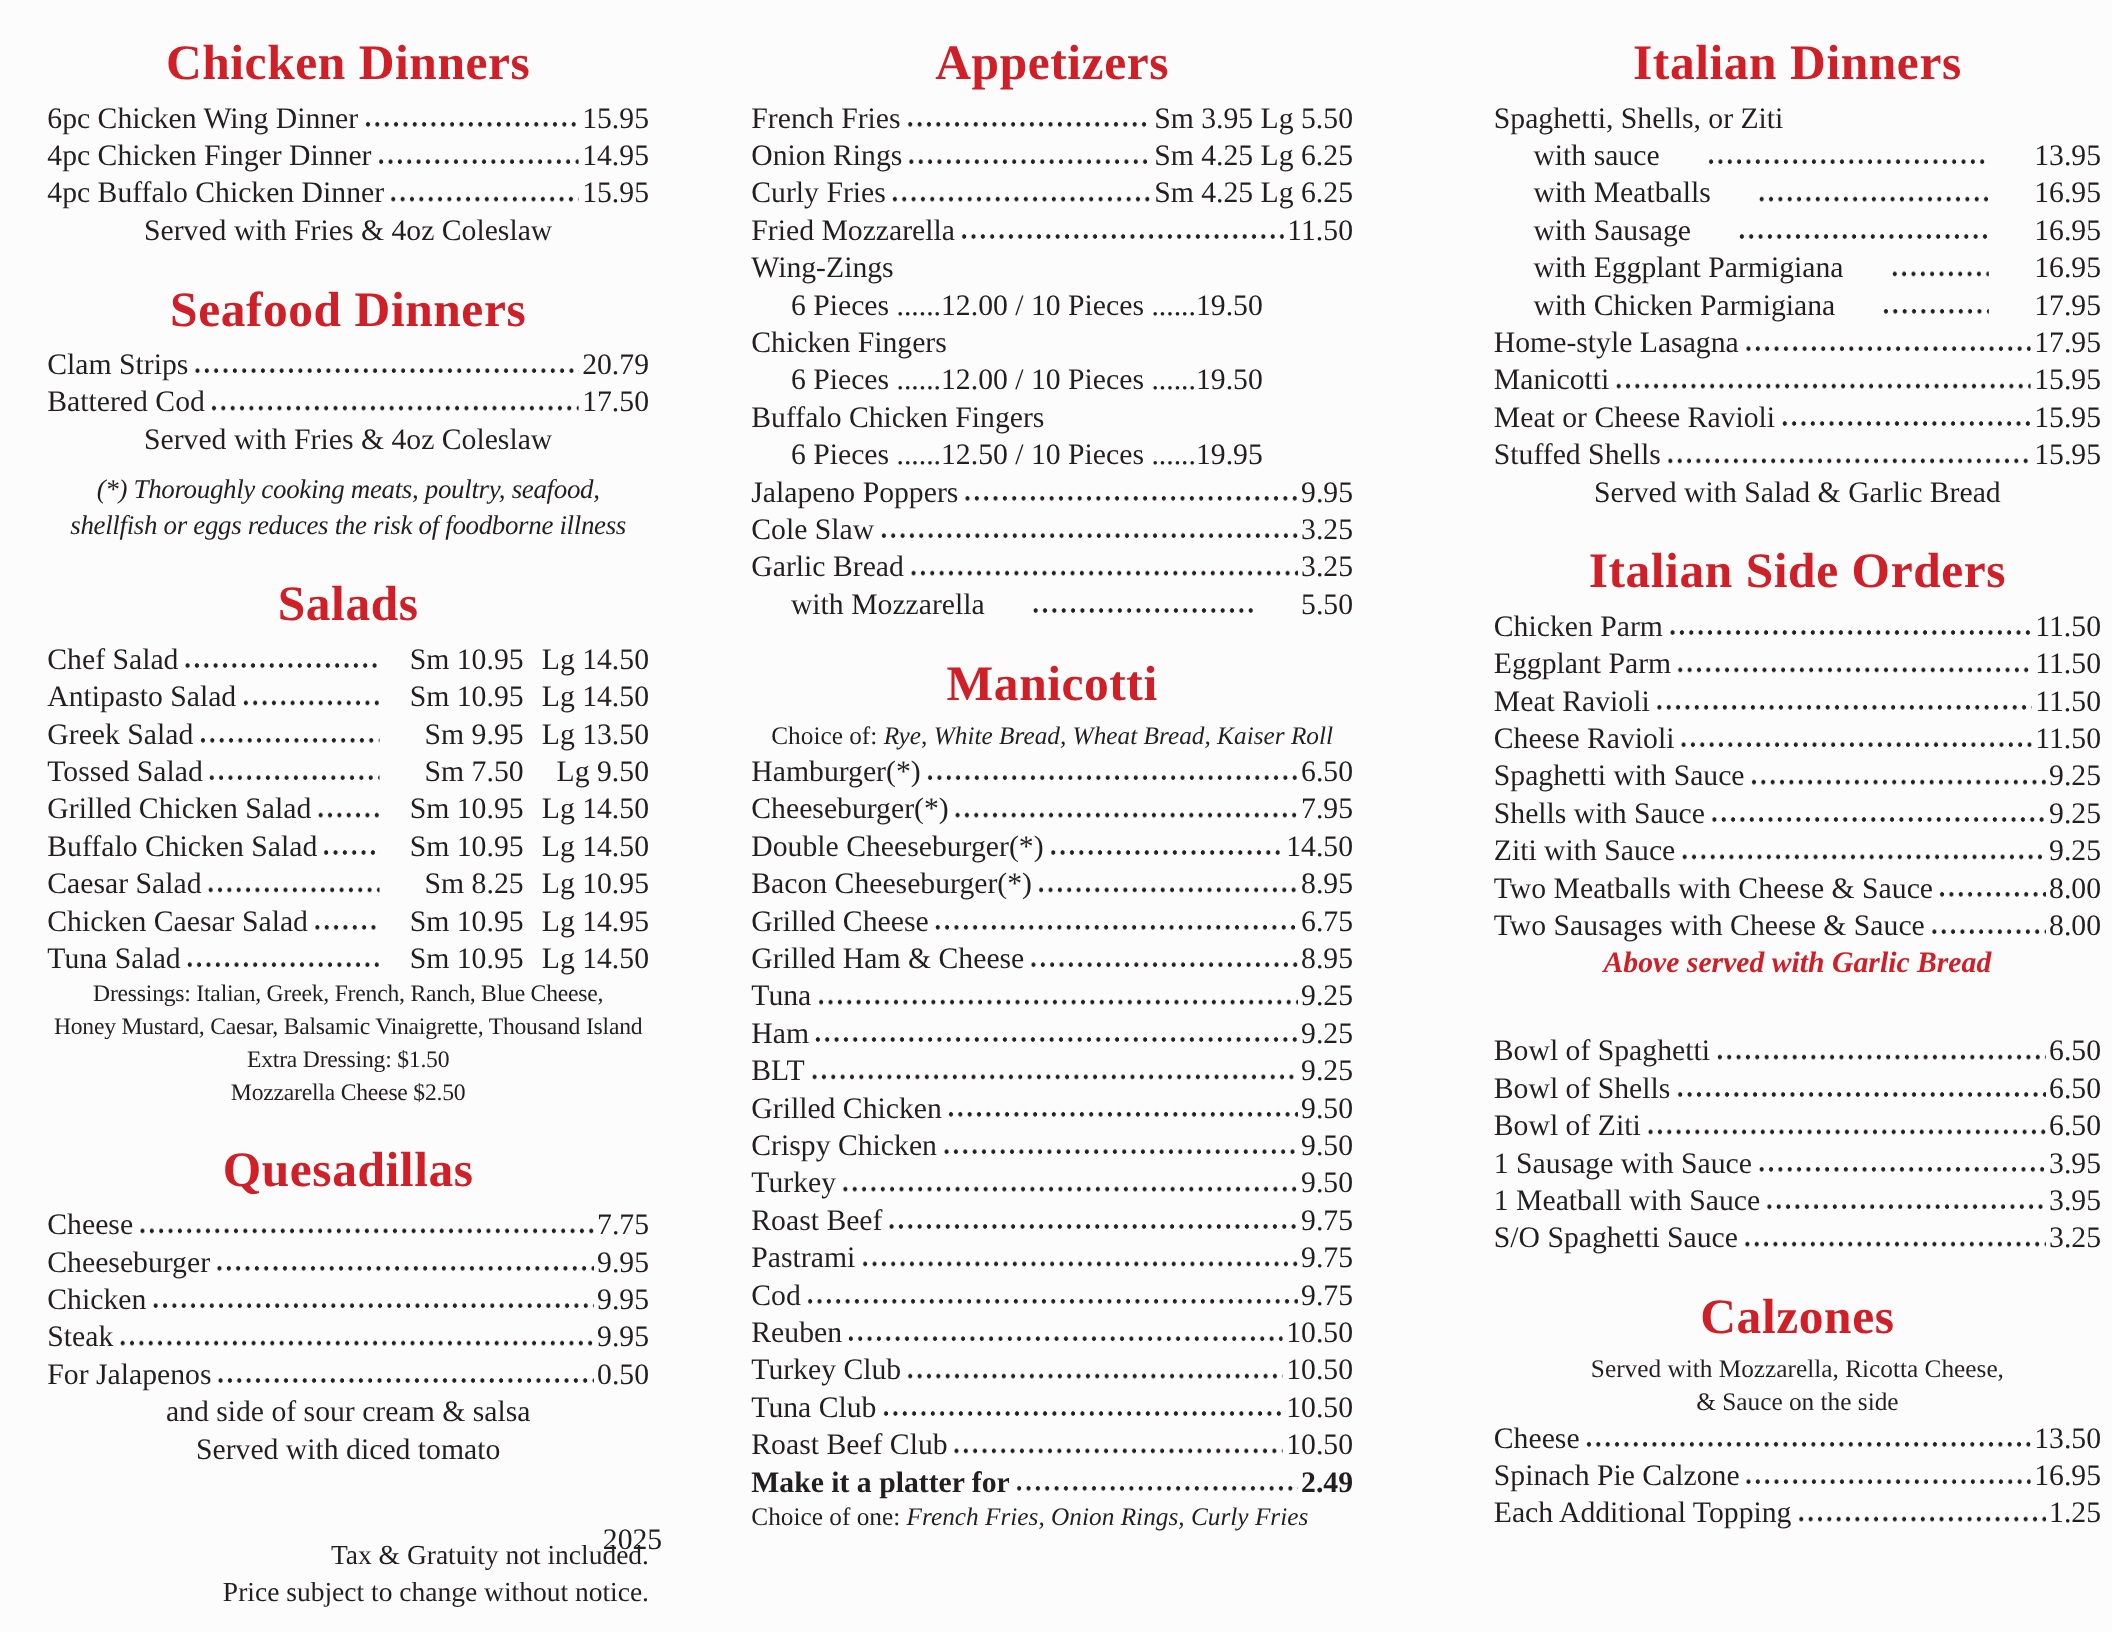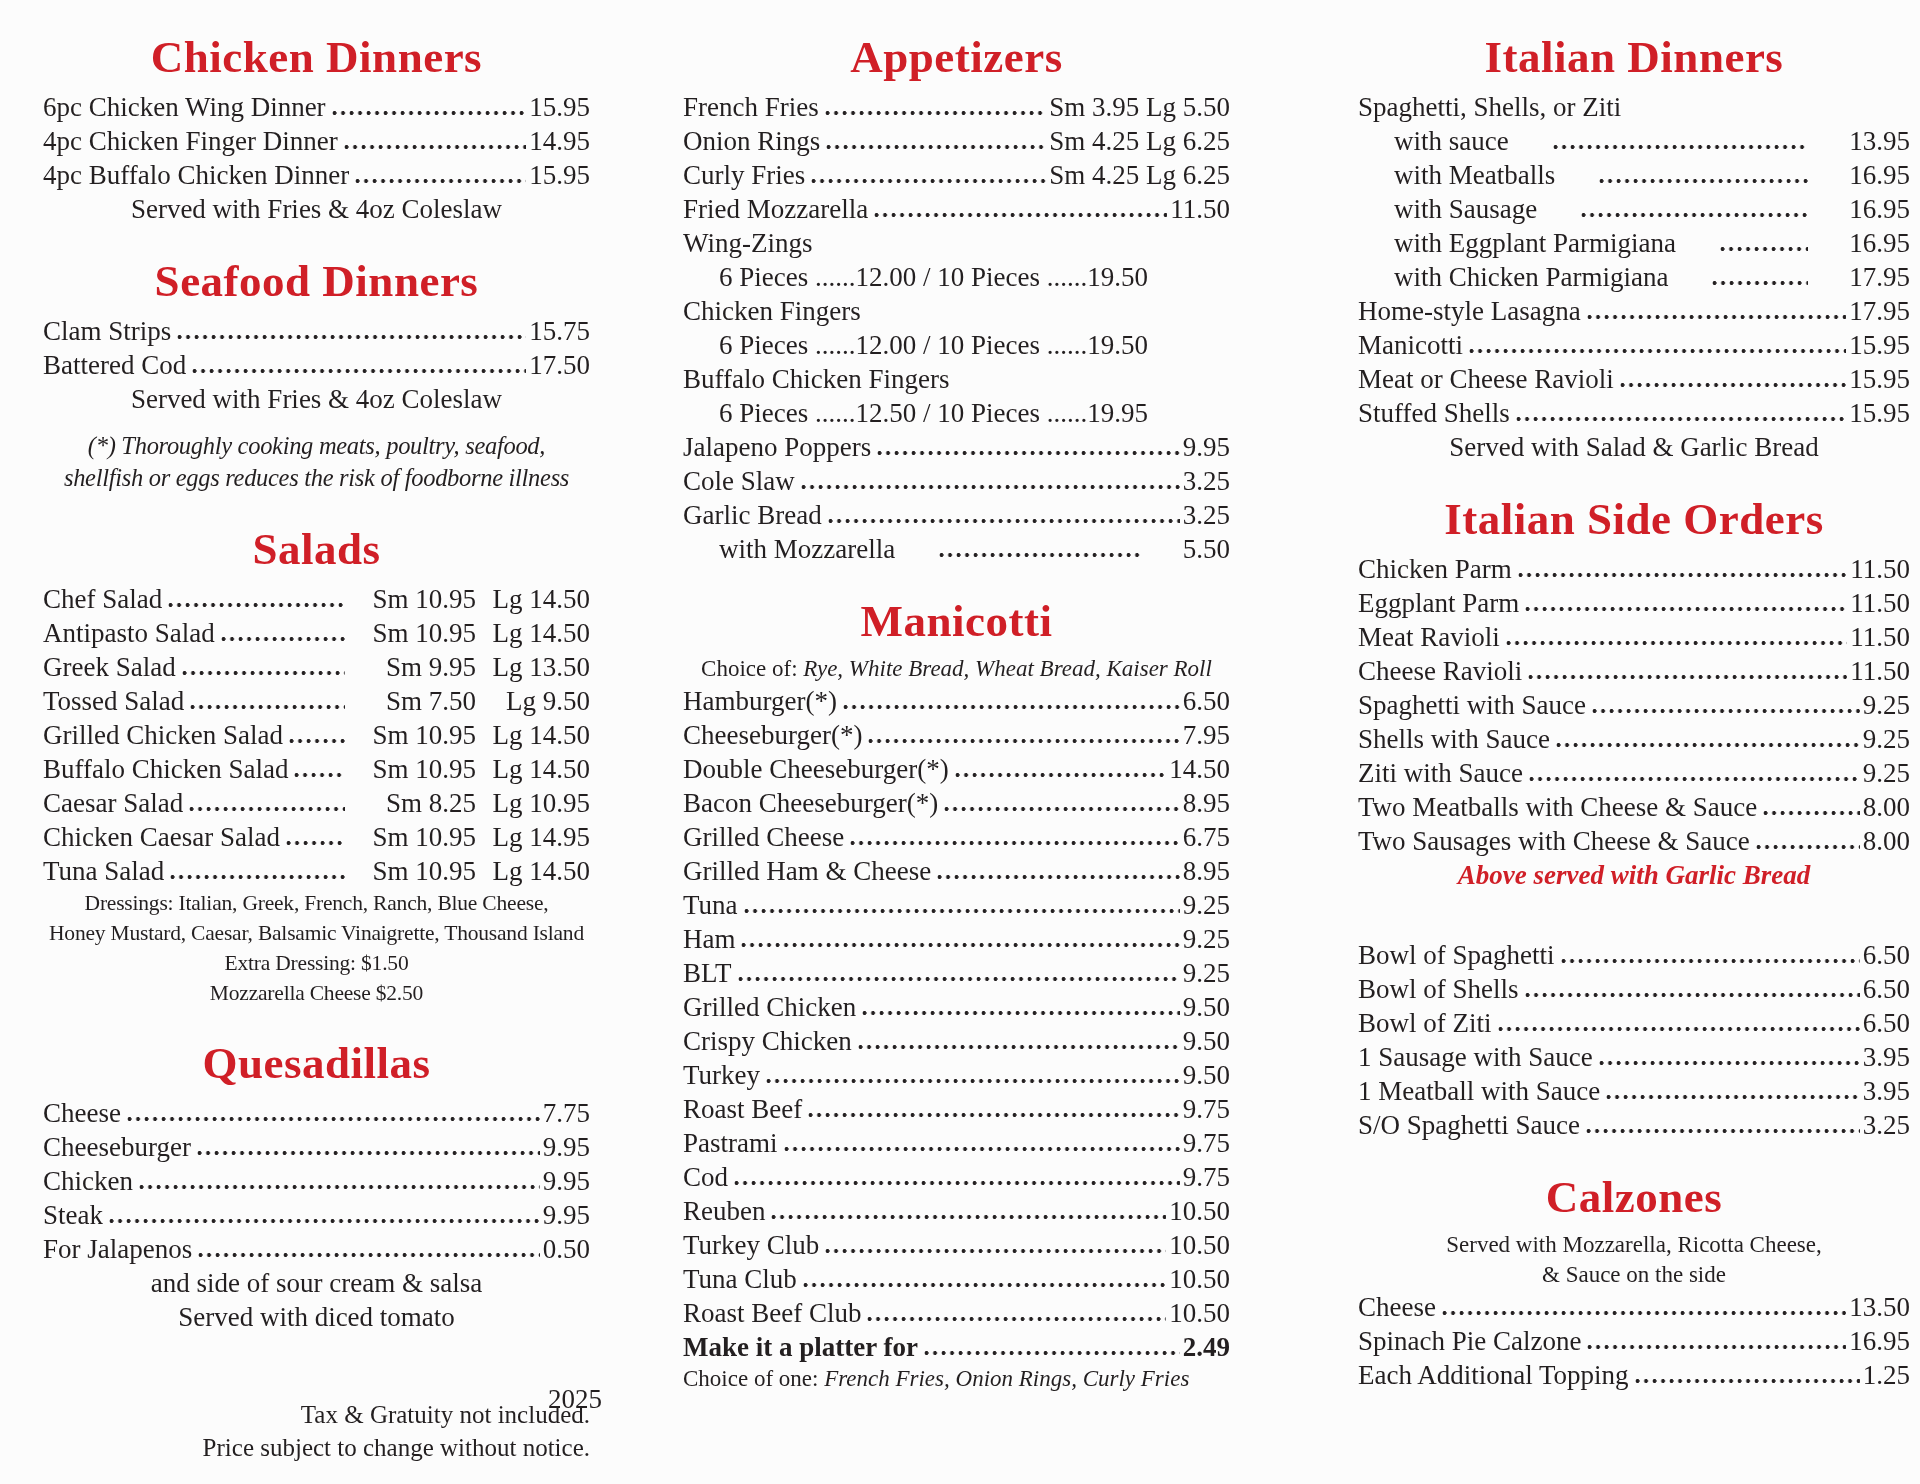--- a/index.html
+++ b/index.html
@@ -102,21 +102,21 @@
           <div class="leader"></div>
           <span class="price">15.95</span>
         </div>
         <div class="note">Served with Fries &amp; 4oz Coleslaw</div>
       </div>
       <div class="section">
         <h2 class="title">Seafood Dinners</h2>
         <div class="row">
           <span class="label">Clam Strips</span>
           <div class="leader"></div>
-          <span class="price">15.75</span>
+          <span class="price">20.79</span>
         </div>
         <div class="row">
           <span class="label">Battered Cod</span>
           <div class="leader"></div>
           <span class="price">17.50</span>
         </div>
         <div class="note">Served with Fries &amp; 4oz Coleslaw</div>
         <div class="spacer" style="height: 14px;"></div>
         <div class="note disc">(*) Thoroughly cooking meats, poultry, seafood,</div>
         <div class="note disc">shellfish or eggs reduces the risk of foodborne illness</div>

